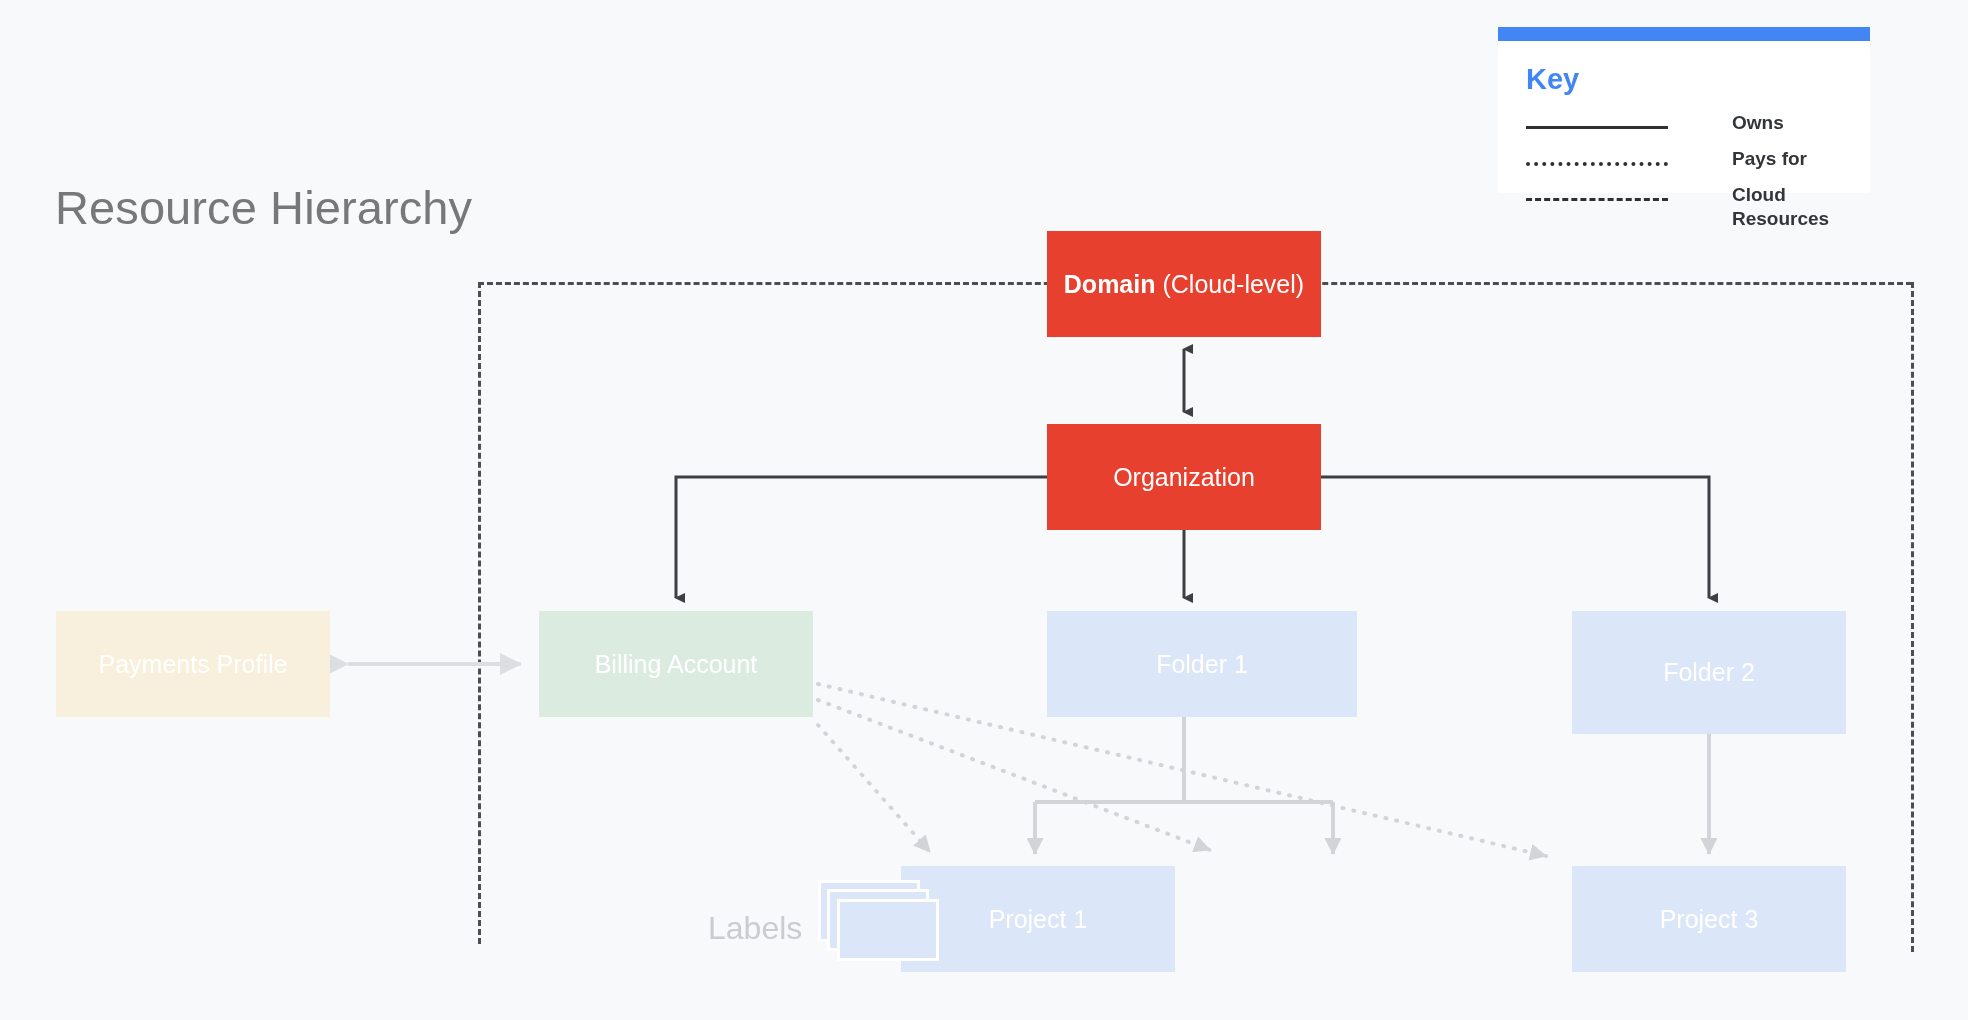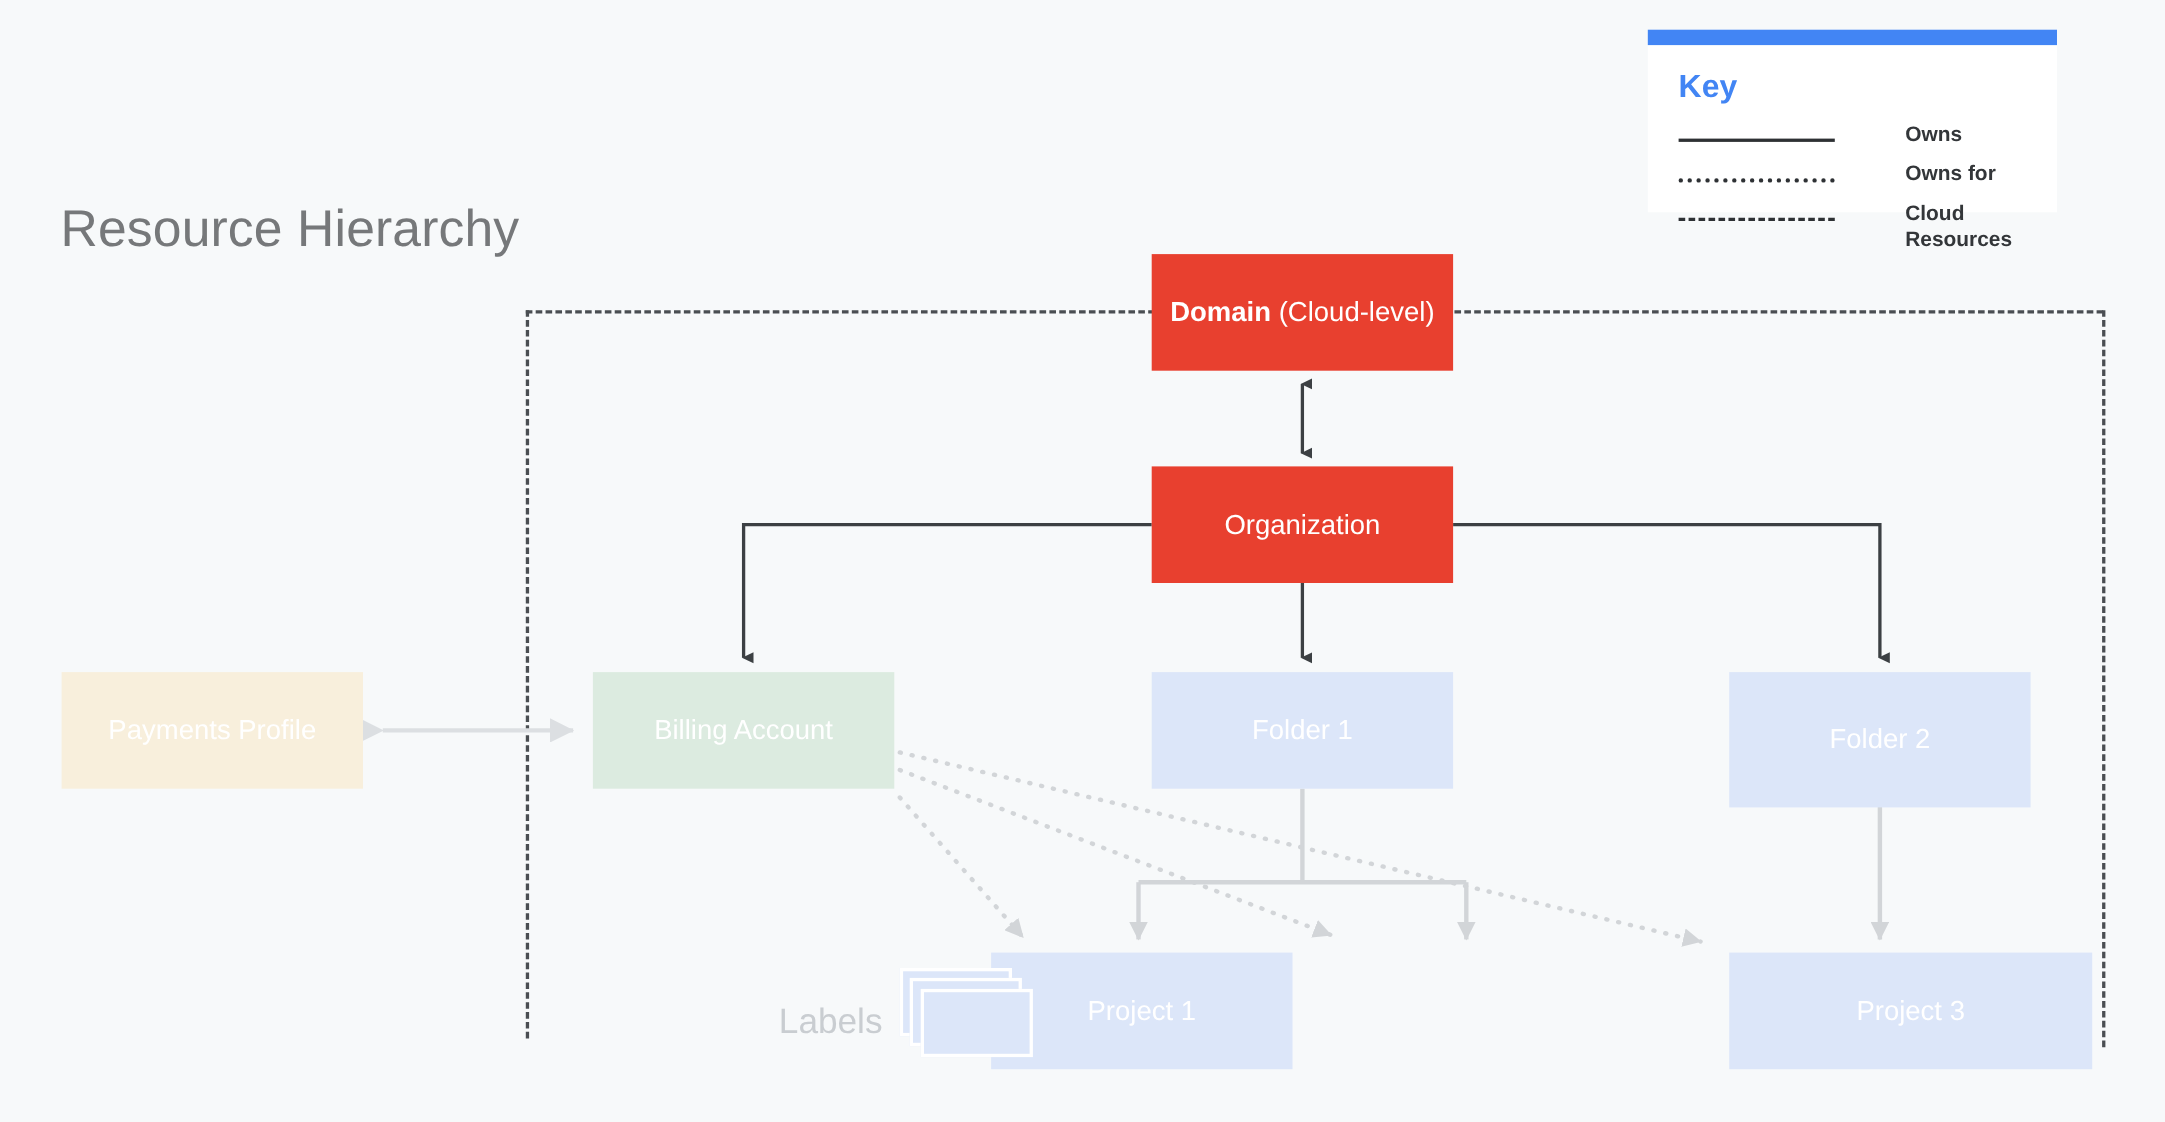--- a/index.html
+++ b/index.html
@@ -145,25 +145,25 @@
     font-weight: 400;
     white-space: nowrap;
   }
   .node-red .node-label { font-size: 25px; }
   .node-label .strong { font-weight: 700; }
 
   #node-domain       { left: 1047px; top: 231px; width: 274px; height: 106px; }
   #node-organization { left: 1047px; top: 424px; width: 274px; height: 106px; }
   #node-payments     { left: 56px;  top: 611px; width: 274px; height: 106px; }
   #node-billing      { left: 539px; top: 611px; width: 274px; height: 106px; }
-  #node-folder1      { left: 1047px; top: 611px; width: 274px; height: 106px; }
+  #node-folder1      { left: 1047px; top: 611px; width: 310px; height: 106px; }
   #node-folder2      { left: 1572px; top: 611px; width: 274px; height: 123px; }
   #node-project1     { left: 901px; top: 866px; width: 274px; height: 106px; }
   #node-project2     { left: 1237px; top: 866px; width: 274px; height: 106px; }
-  #node-project3     { left: 1572px; top: 866px; width: 330px; height: 106px; }
+  #node-project3     { left: 1572px; top: 866px; width: 274px; height: 106px; }
 
   
   #labels-text {
     position: absolute;
     left: 708px;
     top: 910px;
     font-size: 32px;
     color: #C9CDD1;
     white-space: nowrap;
   }
@@ -309,21 +309,21 @@
     <div id="key-body">
       <div id="key-heading">Key</div>
 
       <div class="key-row" style="top:70px">
         <span class="key-sample solid"></span>
         <span class="key-label">Owns</span>
       </div>
 
       <div class="key-row" style="top:106px">
         <span class="key-sample dotted"></span>
-        <span class="key-label">Owns for</span>
+        <span class="key-label">Pays for</span>
       </div>
 
       <div class="key-row" style="top:142px">
         <span class="key-sample dashed"></span>
         <span class="key-label">Cloud Resources</span>
       </div>
     </div>
   </div>
 
 </div>

